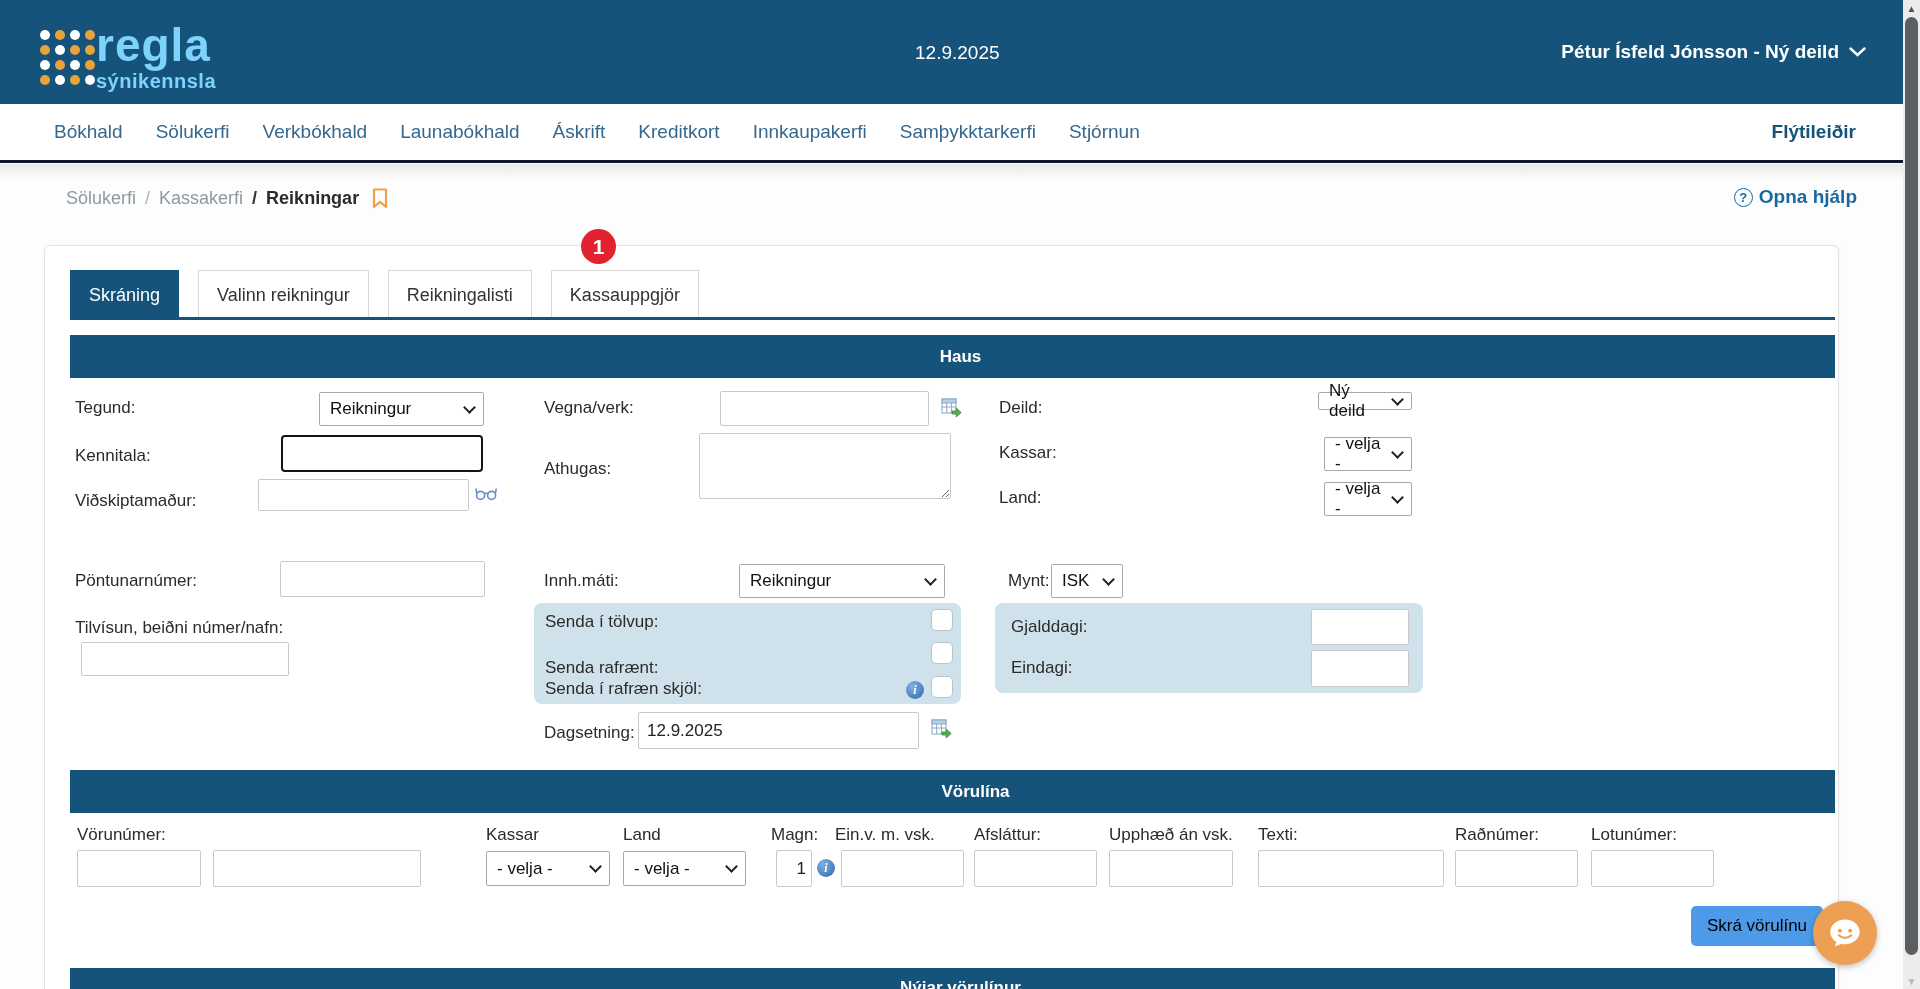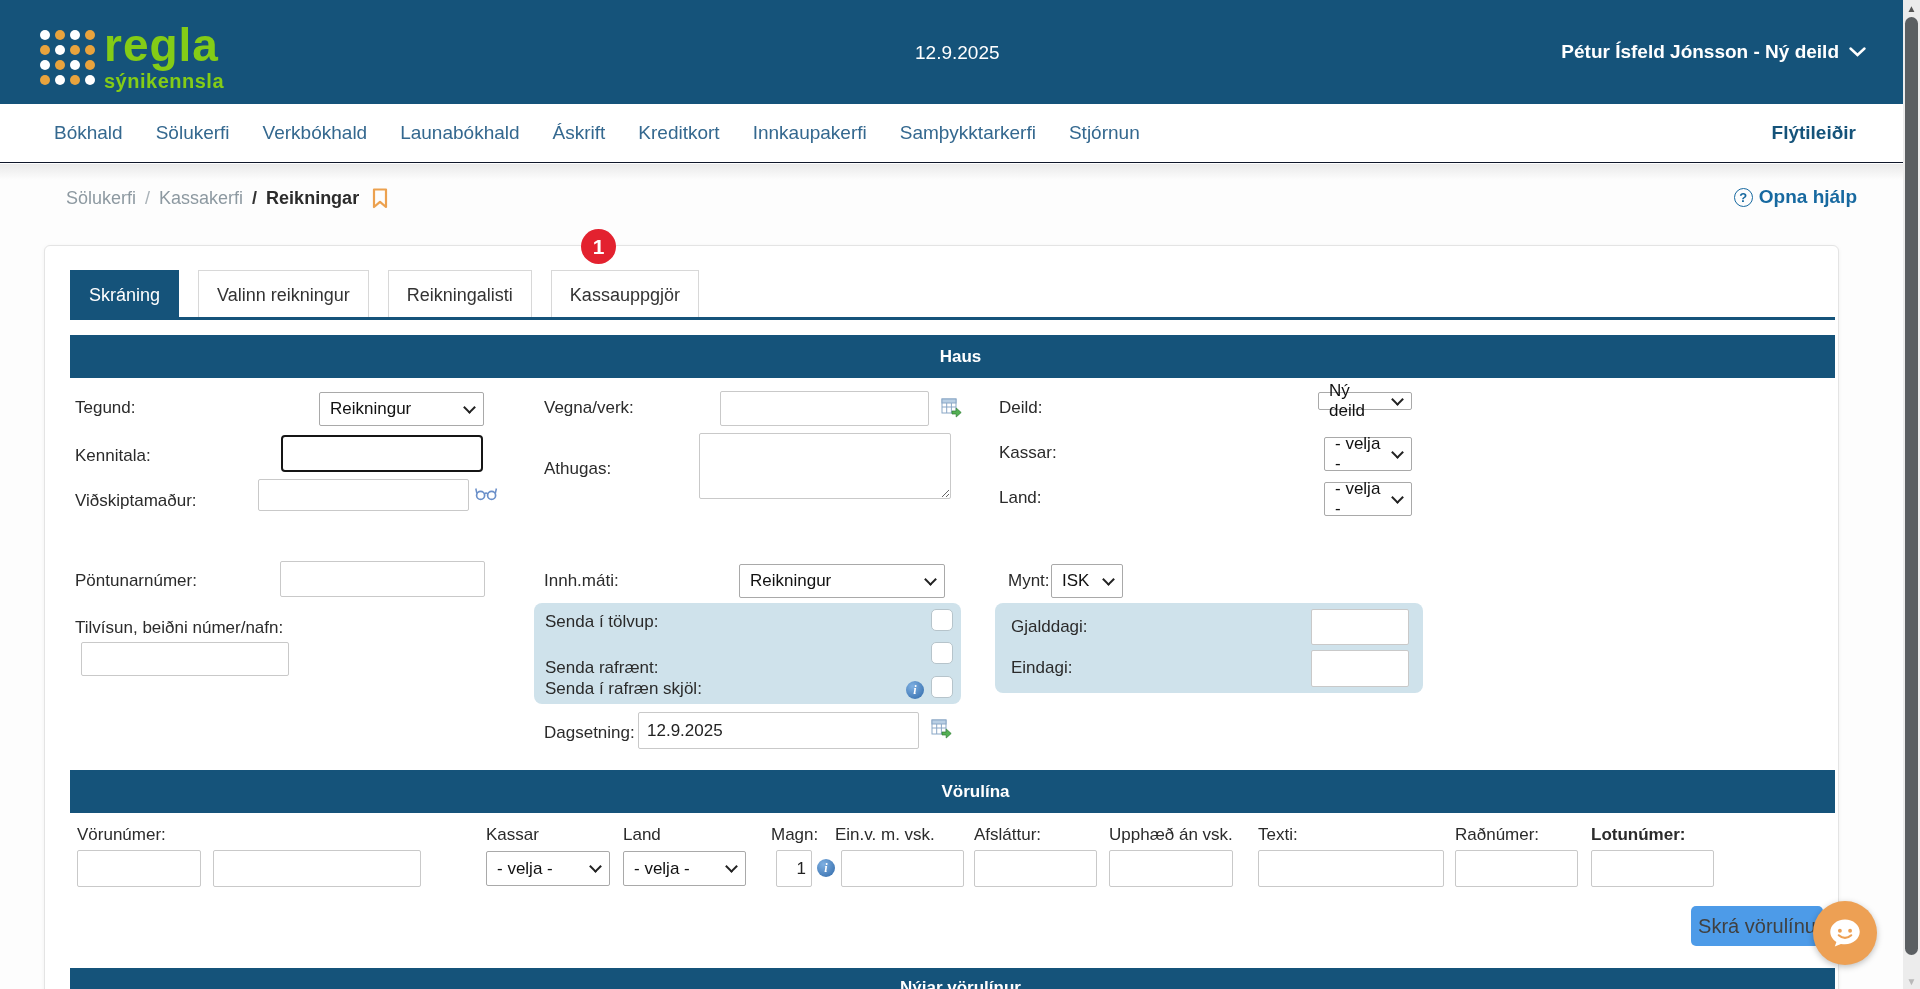--- a/index.html
+++ b/index.html
@@ -6,30 +6,30 @@
   html,body { width:1920px; height:989px; overflow:hidden; background:#fff;
               font-family:"Liberation Sans","DejaVu Sans",sans-serif; }
   #page { position:relative; width:1920px; height:989px; overflow:hidden; background:#fdfdfd; }
 
   
   #topbar { position:absolute; left:0; top:0; width:1920px; height:104px; background:#15537A; }
   .logo-wrap { position:absolute; left:40px; top:22px; display:flex; align-items:flex-start; }
   .dotgrid { display:grid; grid-template-columns:repeat(4,11px); grid-auto-rows:11px; gap:4px; margin-top:8px; }
   .dot { width:10px; height:10px; border-radius:50%; }
   .dot.w { background:#ffffff; } .dot.o { background:#E8A33D; }
-  .logo-text { margin-left:8px; color:#84cc16; line-height:1; }
+  .logo-text { margin-left:0; color:#7dd3fc; line-height:1; }
   .logo-title { font-size:46px; font-weight:bold; letter-spacing:1px; }
   .logo-sub { font-size:20px; font-weight:bold; margin-top:3px; letter-spacing:0.5px; }
   .hdr-date { position:absolute; left:915px; top:42px; color:#fff; font-size:19px; }
   .hdr-user { position:absolute; right:54px; top:41px; color:#fff; font-size:19px; font-weight:600;
               display:flex; align-items:center; gap:10px; cursor:pointer; }
 
   
   #navbar { position:absolute; left:0; top:104px; width:1920px; height:59px; background:#fff;
-            border-bottom:1px solid #0f172a; display:flex; align-items:center; }
+            border-bottom:3px solid #0f172a; display:flex; align-items:center; }
   .nav-items { display:flex; gap:33px; margin-left:54px; }
   .nav-link { color:#34688F; font-size:19px; cursor:pointer; white-space:nowrap; }
   .nav-short { position:absolute; right:64px; color:#15537A; font-size:19px; font-weight:bold; cursor:pointer; }
   #nav-shadow { position:absolute; left:0; top:164px; width:1920px; height:16px;
                 background:linear-gradient(#e9e9e9,rgba(255,255,255,0)); }
 
   
   #crumbs { position:absolute; left:66px; top:188px; font-size:18px; display:flex; align-items:center; gap:9px; }
   .crumb-muted { color:#8d99a1; cursor:pointer; }
   .crumb-sep1 { color:#a9b2b8; } .crumb-sep2 { color:#333; font-weight:bold; }
@@ -70,22 +70,22 @@
   .bluebox { position:absolute; background:#CFE2EB; border-radius:8px; }
   .ta { position:absolute; border:1px solid #c9c9c9; border-radius:2px; resize:vertical;
         font-family:inherit; font-size:17px; padding:6px 8px; outline:none; }
   .infoicon { position:absolute; width:18px; height:18px; border-radius:50%;
               background:radial-gradient(circle at 35% 30%, #7fb0e2, #2e68a8); color:#fff;
               font-family:"Liberation Serif",serif; font-style:italic; font-weight:bold; font-size:12px;
               display:flex; align-items:center; justify-content:center; cursor:pointer; }
   .iconbtn { position:absolute; cursor:pointer; line-height:0; }
 
   
-  #btn-skra { position:absolute; left:1646px; top:660px; width:132px; height:40px; background:#4D9BE8; color:#404040;
-              border:none; border-radius:5px; font-size:20px; font-family:inherit; cursor:pointer; }
+  #btn-skra { position:absolute; left:1646px; top:660px; width:132px; height:40px; background:#4D9BE8; color:#000000;
+              border:none; border-radius:5px; font-size:17px; font-family:inherit; cursor:pointer; }
   #chatbtn { position:absolute; left:1813px; top:901px; width:64px; height:64px; border-radius:50%;
              background:#EDA054; display:flex; align-items:center; justify-content:center;
              box-shadow:0 2px 6px rgba(0,0,0,0.25); cursor:pointer; z-index:8; }
 
   
   #scrollbar { position:absolute; right:0; top:0; width:17px; height:989px; background:#ececec; z-index:9; }
   #sb-thumb { position:absolute; left:2px; top:17px; width:13px; height:938px; background:#5b5f62; border-radius:7px; }
   .sb-arrow { position:absolute; left:0; width:17px; text-align:center; font-size:10px; }
   #sb-up { top:3px; color:#555; } #sb-down { bottom:2px; color:#b9b9b9; z-index:10; }
 </style>
@@ -280,21 +280,21 @@
     <span class="lbl" style="left:32px;  top:579px;">Vörunúmer:</span>
     <span class="lbl" style="left:168px; top:579px;margin-top:35px;">Vara:</span>
     <span class="lbl" style="left:441px; top:579px;">Kassar</span>
     <span class="lbl" style="left:578px; top:579px;">Land</span>
     <span class="lbl" style="left:726px; top:579px;">Magn:</span>
     <span class="lbl" style="left:790px; top:579px;">Ein.v. m. vsk.</span>
     <span class="lbl" style="left:929px; top:579px;">Afsláttur:</span>
     <span class="lbl" style="left:1064px; top:579px;">Upphæð án vsk.</span>
     <span class="lbl" style="left:1213px; top:579px;">Texti:</span>
     <span class="lbl" style="left:1410px; top:579px;">Raðnúmer:</span>
-    <span class="lbl" style="left:1546px; top:579px;font-weight:bold;">Lotunúmer:</span>
+    <span class="lbl" style="left:1546px; top:579px;">Lotunúmer:</span>
 
     <input class="inp" style="left: 32px; top: 604px; width: 124px; height: 37px;" value="">
     <input class="inp" style="left: 168px; top: 604px; width: 208px; height: 37px;" value="">
     <div class="sel" style="left:441px; top:605px; width:124px; height:35px;">
       <span>- velja -</span>
       <span class="chev"></span>
     </div>
     <div class="sel" style="left:578px; top:605px; width:123px; height:35px;">
       <span>- velja -</span>
       <span class="chev"></span>

